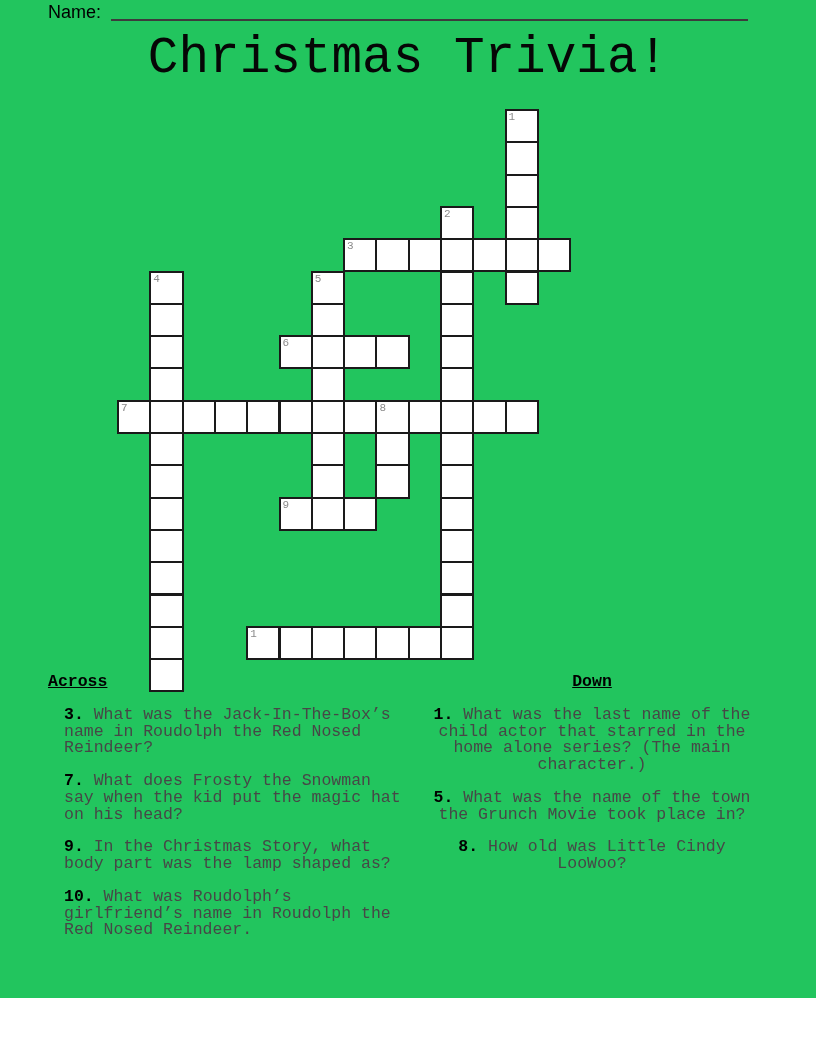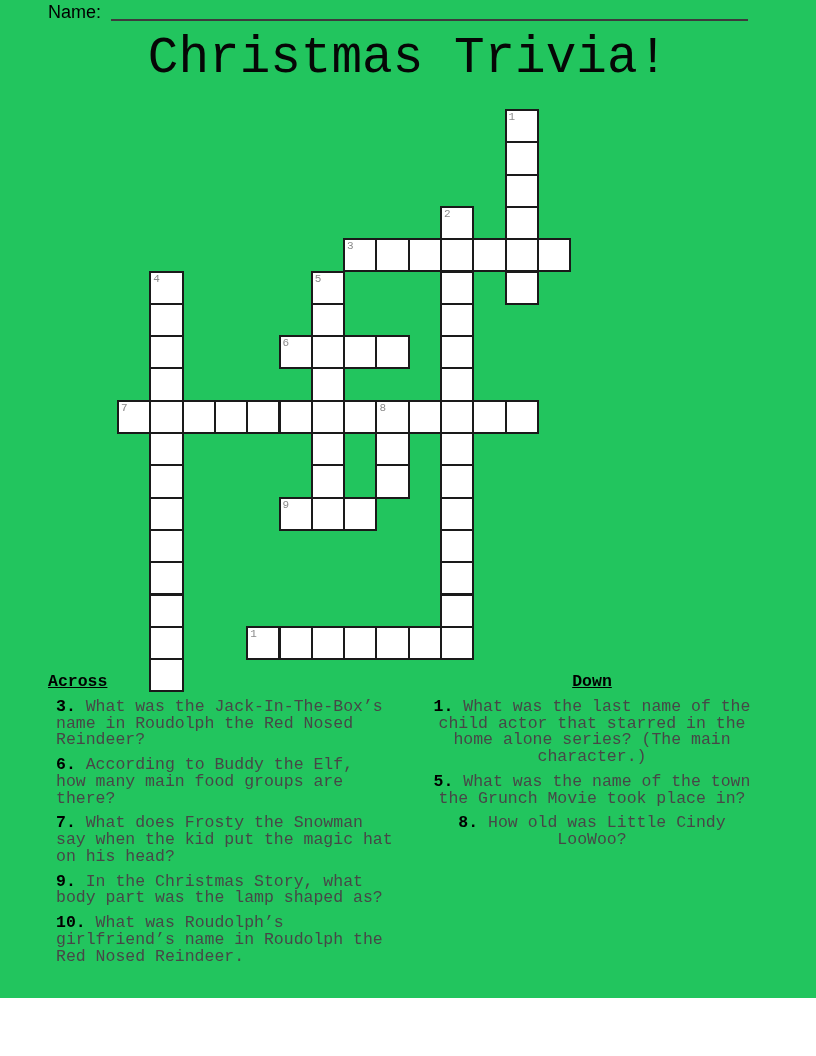--- a/index.html
+++ b/index.html
@@ -81,21 +81,21 @@
   .clues-across { left: 48px; }
   .clues-down  { left: 412px; text-align: center; }
   .clue-heading {
     font-weight: bold;
     text-decoration: underline;
     color: #000;
     margin: 0 0 6px 0;
     white-space: pre;
   }
   .clue {
-    margin: 8px;
+    margin: 16px;
     white-space: pre;
     font-family: Liberation Mono, monospace;
   }
   .clue b { color: #000; font-weight: bold; }
 </style>
 </head>
 <body>
 
 <div class="page">
 
@@ -195,23 +195,20 @@
       <div class="cell" style="left: 323px; top: 516.8px;"></div>
       <div class="cell" style="left: 32.3px; top: 549.1px;"></div>
     </div>
 
   <div class="clues clues-across">
     <div class="clue-heading">Across</div>
     <div id="across-list">
         <p class="clue"><b>3.</b> What was the Jack-In-The-Box’s
 name in Roudolph the Red Nosed
 Reindeer?</p>
-        <p class="clue"><b>6.</b> According to Buddy the Elf,
-how many main food groups are
-there?</p>
         <p class="clue"><b>7.</b> What does Frosty the Snowman
 say when the kid put the magic hat
 on his head?</p>
         <p class="clue"><b>9.</b> In the Christmas Story, what
 body part was the lamp shaped as?</p>
         <p class="clue"><b>10.</b> What was Roudolph’s
 girlfriend’s name in Roudolph the
 Red Nosed Reindeer.</p>
       </div>
   </div>

